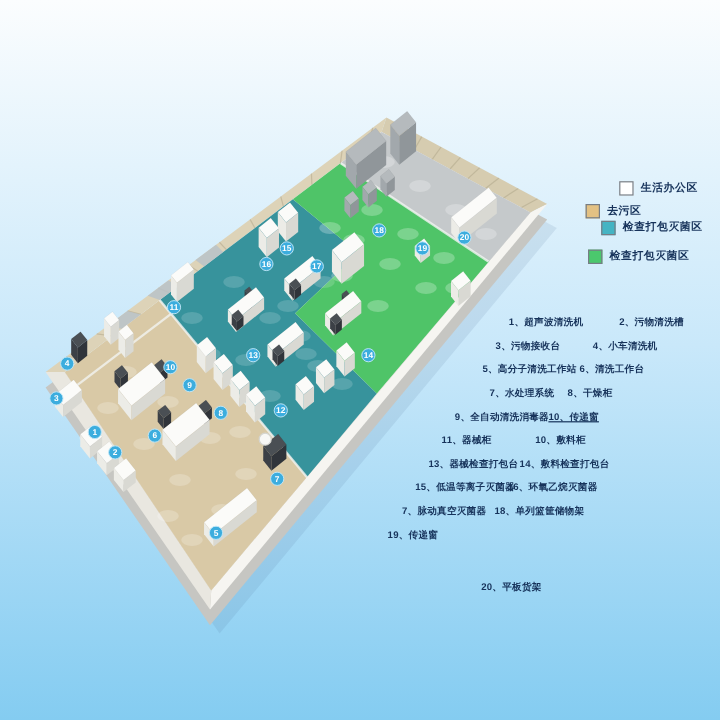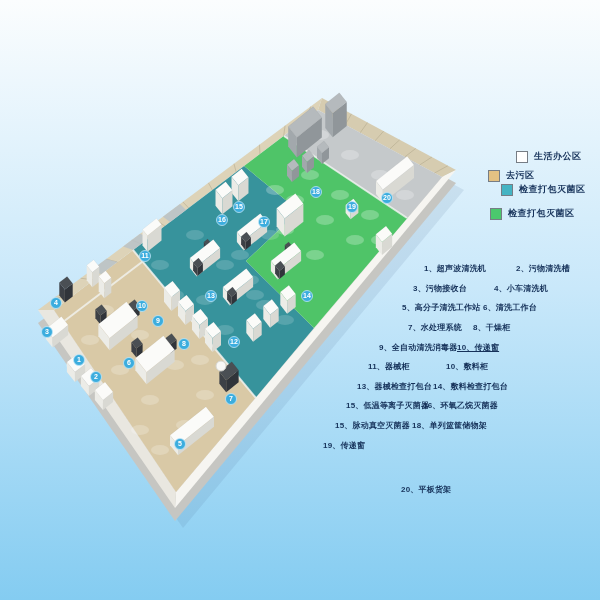--- a/index.html
+++ b/index.html
@@ -359,21 +359,21 @@
         </div>
         <div class="eq-row" style="left: 357px; top: 381px;">
           <span class="eq-item" style="left: 0px;">13、器械检查打包台</span>
           <span class="eq-item" style="left: 76px;">14、敷料检查打包台</span>
         </div>
         <div class="eq-row" style="left: 346px; top: 400px;">
           <span class="eq-item" style="left: 0px;">15、低温等离子灭菌器</span>
           <span class="eq-item" style="left: 77px;">16、环氧乙烷灭菌器</span>
         </div>
         <div class="eq-row" style="left: 335px; top: 420px;">
-          <span class="eq-item" style="left: 0px;">15、脉动真空灭菌器</span>
+          <span class="eq-item" style="left: 0px;">7、脉动真空灭菌器</span>
           <span class="eq-item" style="left: 77px;">18、单列篮筐储物架</span>
         </div>
         <div class="eq-row" style="left: 323px; top: 440px;">
           <span class="eq-item" style="left: 0px;">19、传递窗</span>
           <span class="eq-item" style="left: 78px; margin-top: 44px;">20、平板货架</span>
         </div>
       </div>
   </div>
 </div>
 

